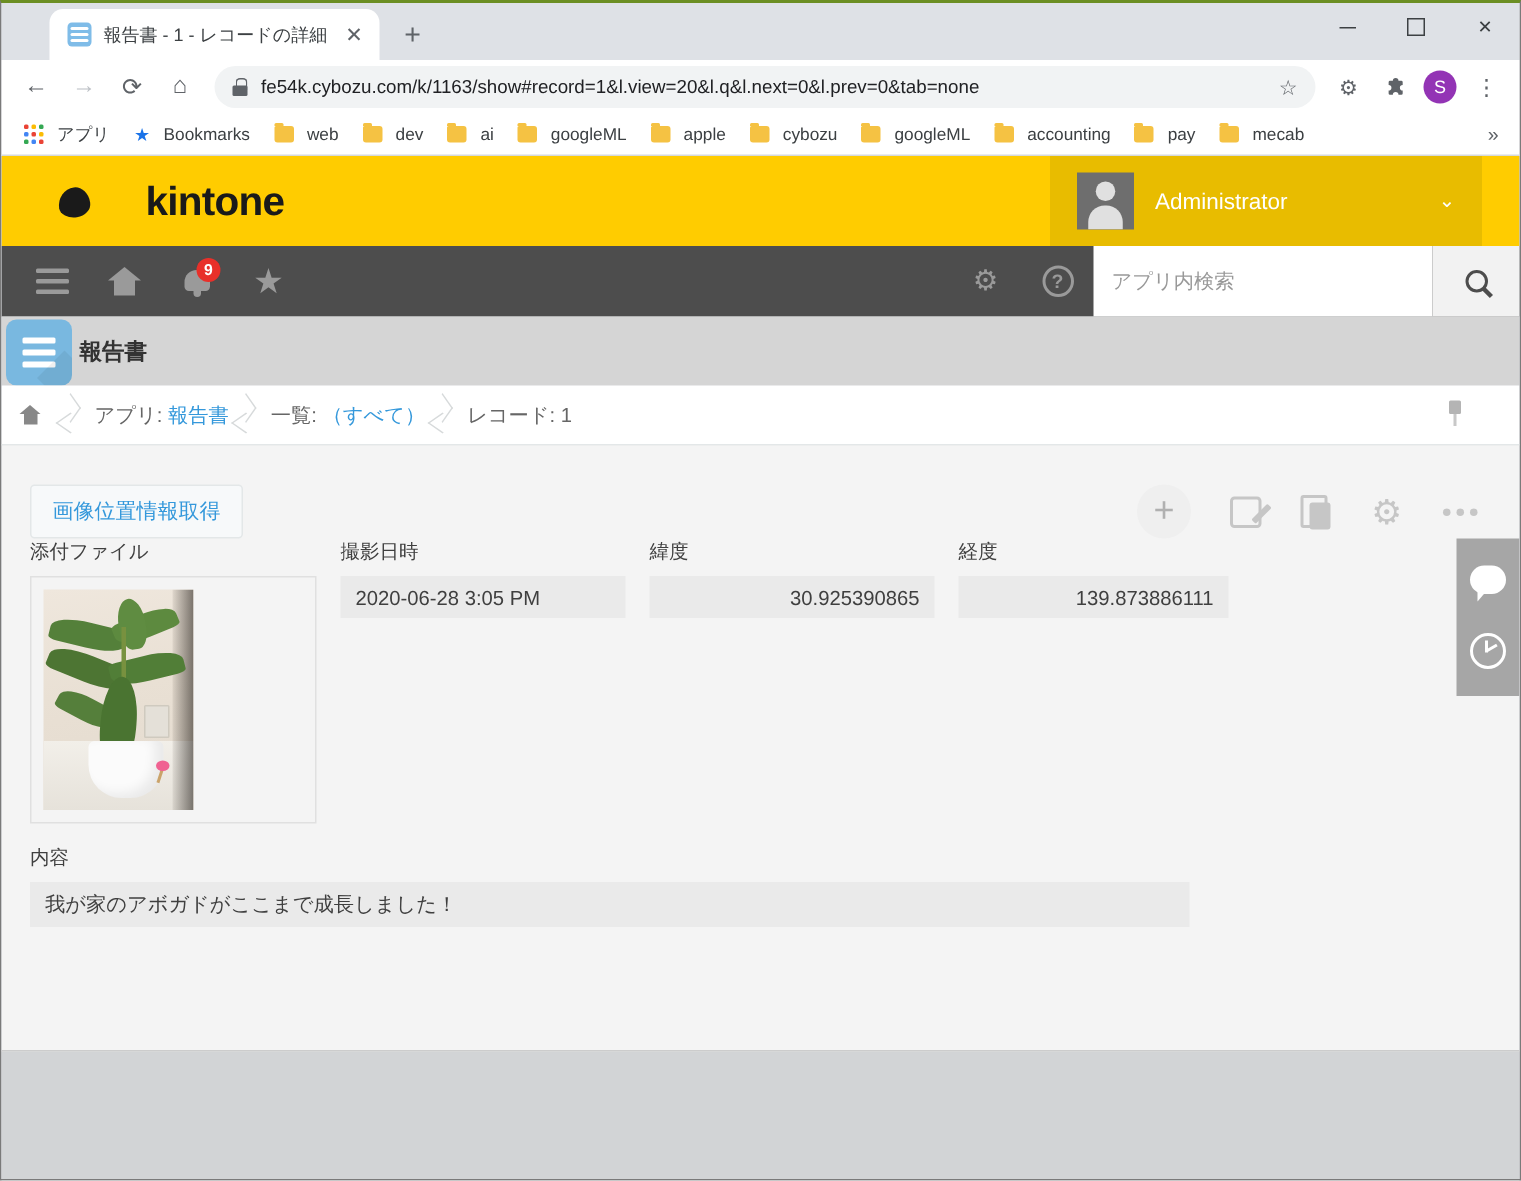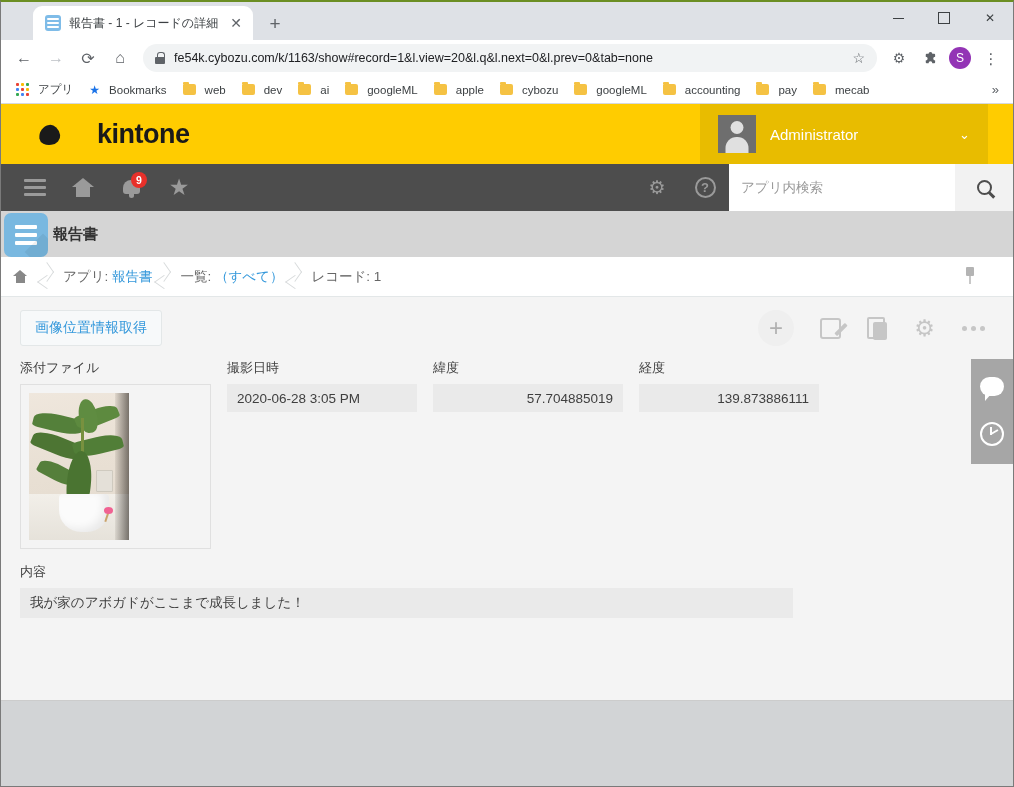--- a/index.html
+++ b/index.html
@@ -356,21 +356,21 @@
   }
 
   
   .record-area {
     background: #f4f4f4;
     height: 404px;
     position: relative;
     border-bottom: 1px solid #ccc;
   }
   .record-toolbar {
-    height: 62px; display: flex; align-items: center;
+    height: 62px; display: flex; align-items: flex-end;
     padding: 0 28px 0 19px;
   }
   .btn-plugin {
     height: 36px; padding: 0 14px;
     background: #f7f9fa; border: 1px solid #e3e7e8;
     border-radius: 3px;
     font-size: 14px; color: #3498db;
     display: flex; align-items: center;
     font-family: "Liberation Sans", sans-serif;
   }
@@ -748,21 +748,21 @@
           </div>
         </div>
 
         <div class="field">
           <div class="field-label">撮影日時</div>
           <div class="field-value" style="width:190px">2020-06-28 3:05 PM</div>
         </div>
 
         <div class="field">
           <div class="field-label">緯度</div>
-          <div class="field-value num" style="width:190px">57.704885019</div>
+          <div class="field-value num" style="width:190px">30.925390865</div>
         </div>
 
         <div class="field">
           <div class="field-label">経度</div>
           <div class="field-value num" style="width:180px">139.873886111</div>
         </div>
 
       </div>
 
       <div class="content-field">

